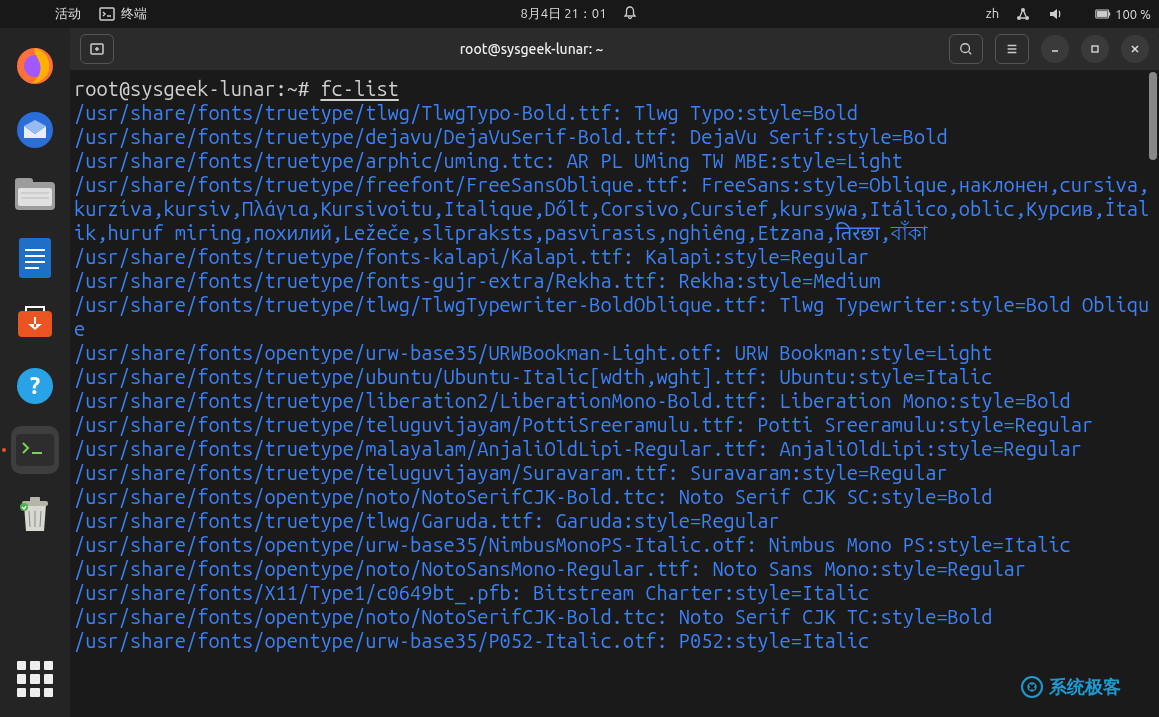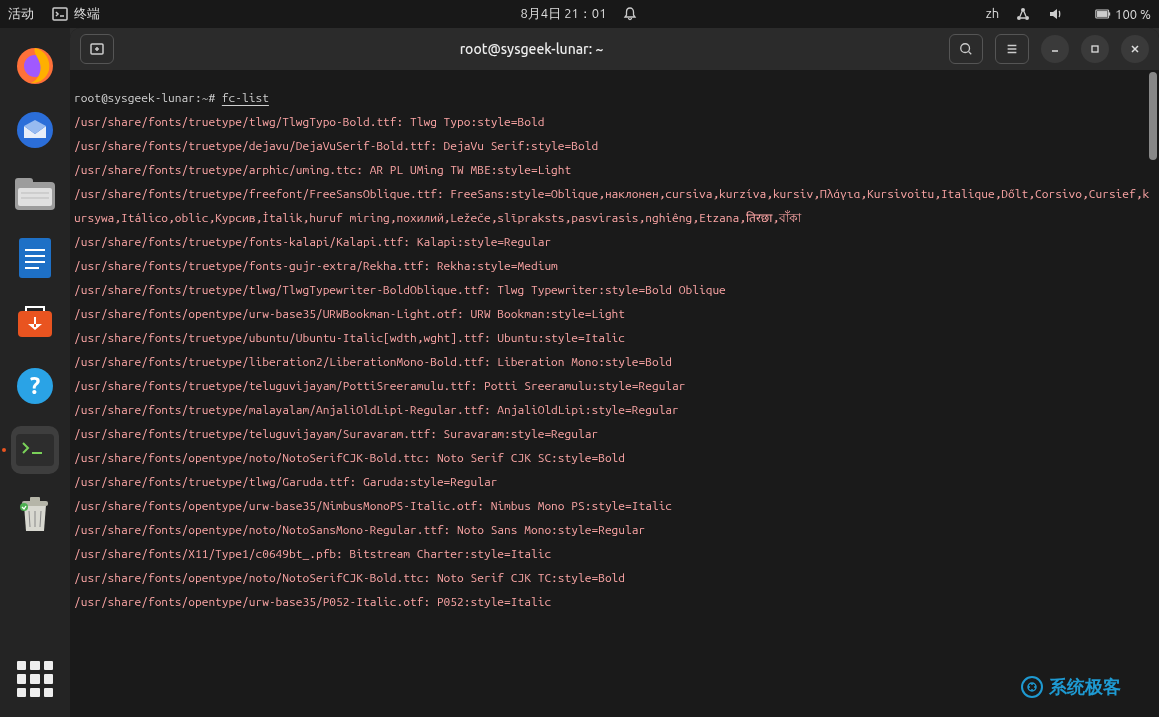--- a/index.html
+++ b/index.html
@@ -16,28 +16,28 @@
 .top-panel {
   height: 28px;
   background: #181818;
   display: flex;
   align-items: center;
   color: #ddd;
   font-size: 13px;
   padding: 0 8px;
   position: relative;
 }
-.top-panel .left { display: flex; gap: 18px; align-items: center; }
+.top-panel .left { display: flex; gap: 18px; align-items: center; margin-left: 47px; }
 .top-panel .left span { display: flex; align-items: center; gap: 6px; }
 .top-panel .center {
   position: absolute;
   left: 50%;
   transform: translateX(-50%);
   display: flex;
-  align-items: center;
+  align-items: flex-start;
   gap: 16px;
 }
 .top-panel .right {
   margin-left: auto;
   display: flex;
   gap: 16px;
 }
 .top-panel svg, .top-panel .sys-icon { width: 16px; height: 16px; }
 
 
@@ -140,38 +140,38 @@
   width: 34px; height: 30px;
   border:1px solid #555; border-radius:6px;
   display:flex;align-items:center;justify-content:center;
 }
 
 
 .term {
   flex: 1;
   background: #1a1a1a;
   font-family: "Ubuntu Mono", "DejaVu Sans Mono", monospace;
-  font-size: 12px;
+  font-size: 20px;
   line-height: 24px;
-  padding: 16px 4px;
+  padding: 7px 4px;
   color: #ddd;
   overflow: hidden;
   position:relative;
 }
 .term-scroll {
   position:absolute;
   right:2px; top:2px;
   width:8px; height:88px;
   background:#888;
   border-radius:4px;
 }
 .prompt-line { white-space: pre; }
 .prompt-user { color: #cfcfcf; }
 .command { color: #cfcfcf; text-decoration: underline; text-underline-offset: 3px; }
-.out-line { color: #fca5a5; white-space: pre-wrap; word-break: break-all; }
+.out-line { color: #3b82f6; white-space: pre-wrap; word-break: break-all; }
 
 
 .watermark {
   position:absolute;
   right: 38px; bottom: 18px;
   color:#1fa8e6;
   font-size:18px;
   font-weight:bold;
   display:flex;align-items:center;gap:6px;
   opacity:0.9;

